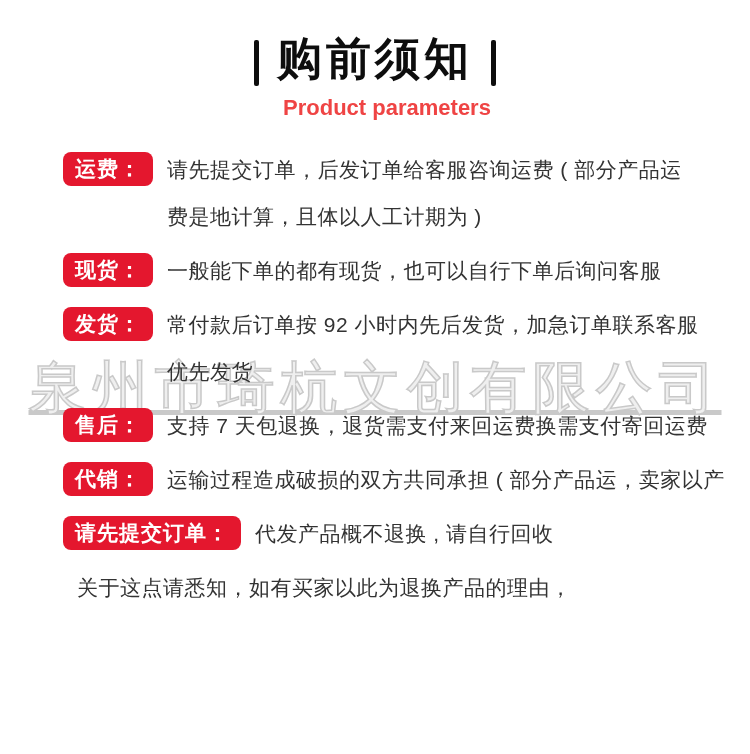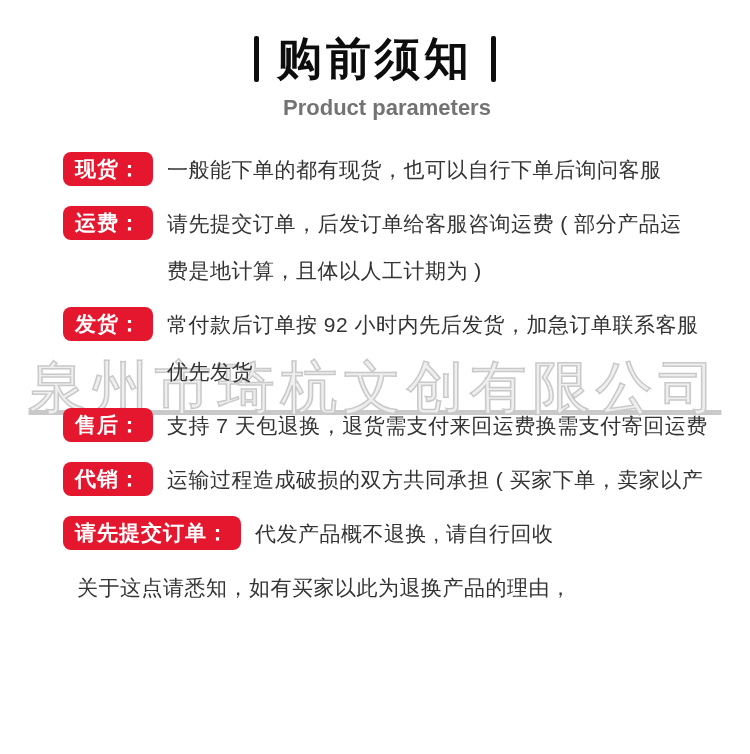--- a/index.html
+++ b/index.html
@@ -26,21 +26,21 @@
     color: var(--watermark_fill, #ededed);
     -webkit-text-stroke: 1.5px var(--watermark_stroke, #c9c9c9);
     z-index: 0;
     user-select: none;
     text-decoration: underline;
   }
   
   .content { position: relative; z-index: 1; }
   .header { padding-top: 32px; text-align: center; }
   .title-row {
-    display: flex; justify-content: center; align-items: center;
+    display: flex; justify-content: center; align-items: flex-end;
     height: 54px;
   }
   .title {
     margin: 0;
     font-size: 45px;
     font-weight: 800;
     letter-spacing: 4px;
     color: #0d0d0d;
     line-height: 54px;
   }
@@ -48,21 +48,21 @@
     display: inline-block;
     width: 5px; height: 46px;
     background: #0d0d0d;
     border-radius: 2px;
     margin: 0 18px;
   }
   .subtitle {
     margin-top: 8px;
     font-size: 22px;
     font-weight: 700;
-    color: #737373;
+    color: #ef4444;
     line-height: 28px;
     padding-left: 24px;
   }
   
   .notices { margin: 24px 0 0 63px; }
   .row {
     display: flex;
     align-items: flex-start;
     margin-bottom: 7px;
   }
@@ -108,31 +108,31 @@
         <span class="tbar"></span>
         <h1 class="title">购前须知</h1>
         <span class="tbar"></span>
       </div>
       <div class="subtitle">Product parameters</div>
     </div>
 
     <div class="notices">
 
       <div class="row">
-        <span class="badge">现货：</span>
+        <span class="badge">运费：</span>
         <div class="lines">
-          <div class="line">一般能下单的都有现货，也可以自行下单后询问客服</div>
+          <div class="line">请先提交订单，后发订单给客服咨询运费 ( 部分产品运</div>
+          <div class="line">费是地计算，且体以人工计期为 )</div>
         </div>
       </div>
 
       <div class="row">
-        <span class="badge">运费：</span>
+        <span class="badge">现货：</span>
         <div class="lines">
-          <div class="line">请先提交订单，后发订单给客服咨询运费 ( 部分产品运</div>
-          <div class="line">费是地计算，且体以人工计期为 )</div>
+          <div class="line">一般能下单的都有现货，也可以自行下单后询问客服</div>
         </div>
       </div>
 
       <div class="row">
         <span class="badge">发货：</span>
         <div class="lines">
           <div class="line">常付款后订单按 92 小时内先后发货，加急订单联系客服</div>
           <div class="line">优先发货</div>
         </div>
       </div>
@@ -140,21 +140,21 @@
       <div class="row">
         <span class="badge">售后：</span>
         <div class="lines">
           <div class="line">支持 7 天包退换，退货需支付来回运费换需支付寄回运费</div>
         </div>
       </div>
 
       <div class="row">
         <span class="badge">代销：</span>
         <div class="lines">
-          <div class="line">运输过程造成破损的双方共同承担 ( 买家下单，卖家以产</div>
+          <div class="line">运输过程造成破损的双方共同承担 ( 部分产品运，卖家以产</div>
         </div>
       </div>
 
       <div class="row">
         <span class="badge">请先提交订单：</span>
         <div class="lines">
           <div class="line">代发产品概不退换 , 请自行回收</div>
         </div>
       </div>
 

